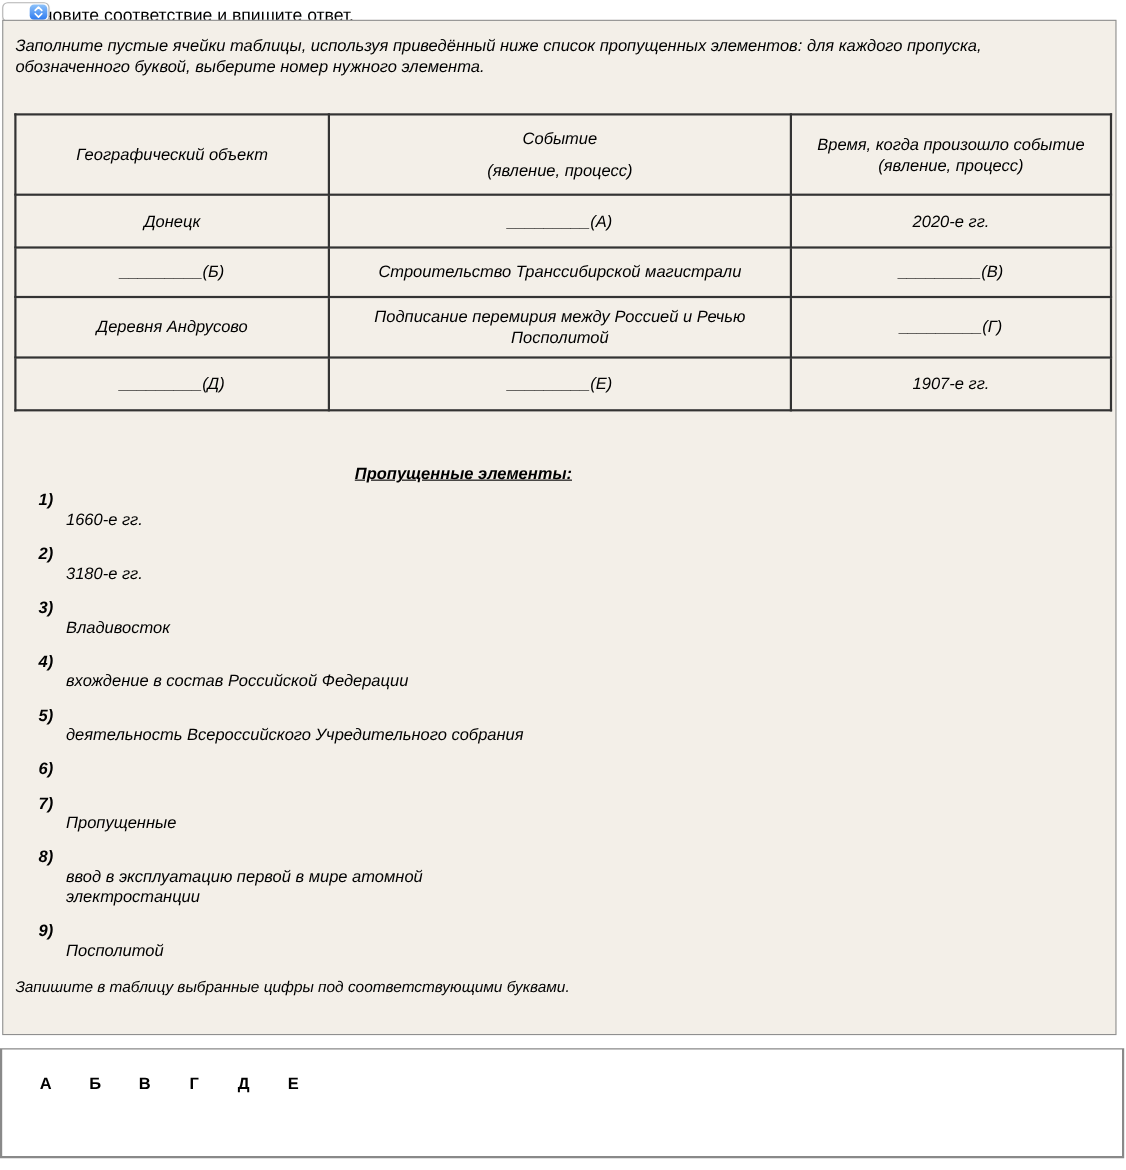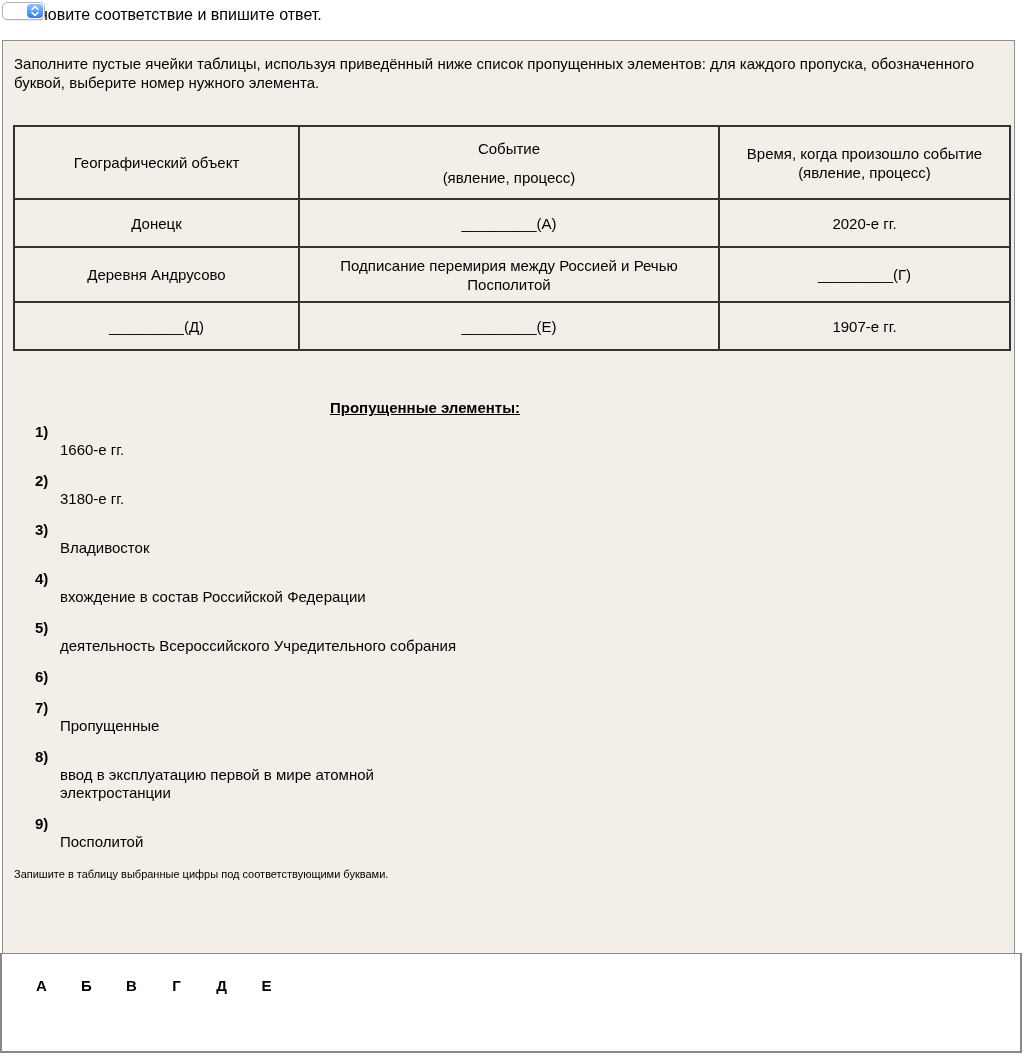--- a/index.html
+++ b/index.html
@@ -35,25 +35,26 @@
     right: 1px; top: 1px;
     width: 16px; height: 14px;
     border-radius: 4px;
     background: linear-gradient(#8fc3fa, #2e7bf0);
     display: flex; align-items: center; justify-content: center;
   }
 
   
   .panel {
     position: absolute;
-    left: 2px; top: 40px;
+    left: 2px; top: 18px;
     width: 1013px; height: 923px;
     background: #f3efe8;
     border: 1px solid #8f8f8f;
     overflow: hidden;
+    font-style: italic;
   }
   .instruction {
     margin: 13px 14px 0 11px;
     font-size: 15px;
     line-height: 19px;
   }
 
   table.fill-table {
     border-collapse: collapse;
     table-layout: fixed;
@@ -97,21 +98,21 @@
   }
   .item .text {
     display: block;
     margin-left: 45px;
     line-height: 18px;
     max-width: 420px;
   }
 
   .footer-instruction {
     margin: 14px 0 0 11px;
-    font-size: 11px;
+    font-size: 14px;
     line-height: 19px;
   }
 
   
   .answer-box {
     position: absolute;
     left: 0; top: 953px;
     width: 1022px; height: 100px;
     background: #ffffff;
     border: 2px solid #898989;
@@ -165,20 +166,25 @@
       </th>
       <th>
         <div>Время, когда произошло событие (явление, процесс)</div>
       </th>
     </tr>
     <tr class="row-h-50">
       <td>Донецк</td>
       <td>_________(А)</td>
       <td>2020-е гг.</td>
     </tr>
+    <tr class="row-h-45">
+      <td>_________(Б)</td>
+      <td>Строительство Транссибирской магистрали</td>
+      <td>_________(В)</td>
+    </tr>
     <tr class="row-h-55">
       <td>Деревня Андрусово</td>
       <td>Подписание перемирия между Россией и Речью Посполитой</td>
       <td>_________(Г)</td>
     </tr>
     <tr class="row-h-50">
       <td>_________(Д)</td>
       <td>_________(Е)</td>
       <td>1907-е гг.</td>
     </tr>

